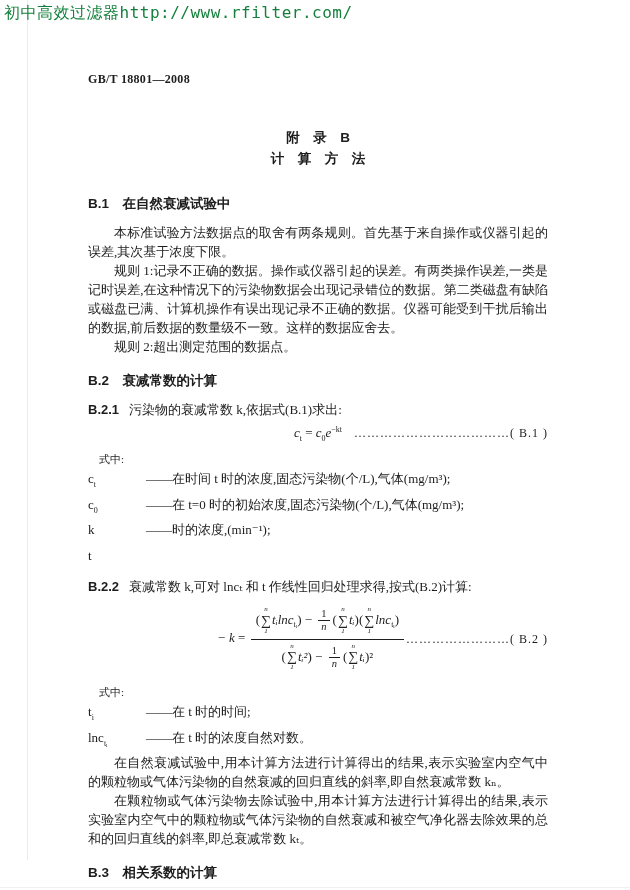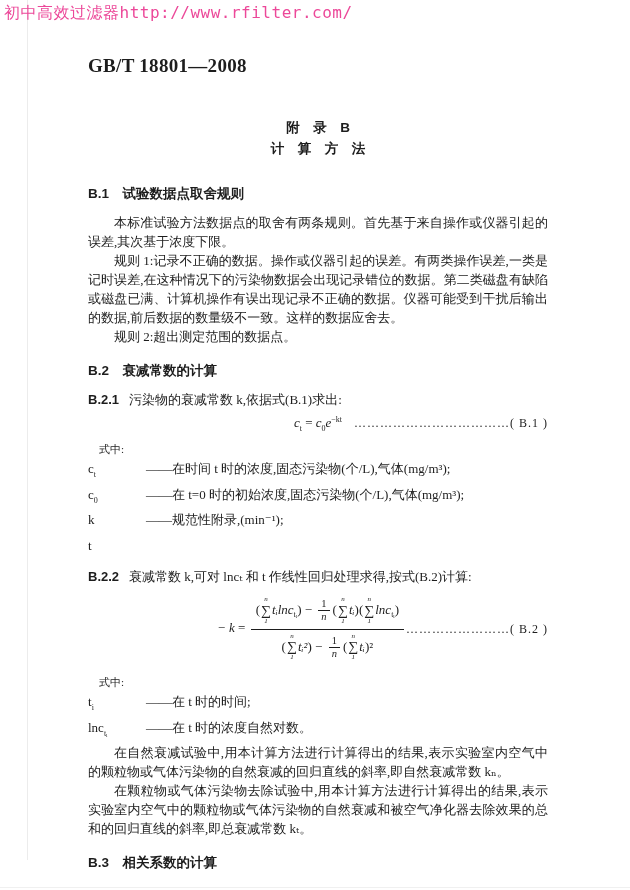--- a/index.html
+++ b/index.html
@@ -24,21 +24,21 @@
     position:absolute; top:3px; left:4px;
     font-family:"DejaVu Sans Mono","Liberation Mono",monospace;
     font-size:16px; letter-spacing:0.5px;
     white-space:nowrap;
   }
   .page {
     position:absolute; top:55px; left:88px; width:460px;
   }
   .doc-code {
     font-family:"Liberation Serif",serif;
-    font-weight:bold; font-size:19px; letter-spacing:0.3px;
+    font-weight:bold; font-size:12px; letter-spacing:0.3px;margin-top:17px;
   }
   .appendix-block { text-align:center; margin-top:40px; line-height:21px; }
   .appendix-block div { font-weight:bold; font-size:13.5px; font-family:"Liberation Sans","DejaVu Sans",sans-serif; }
   .sec-heading {
     font-family:"Liberation Sans","DejaVu Sans",sans-serif;
     font-weight:bold; font-size:13.5px;
     margin-top:16px; margin-bottom:10px;
   }
   p.body-p {
     font-size:13px; line-height:19px; text-align:justify;
@@ -87,32 +87,32 @@
   }
   .frac .fnum { border-bottom:1px solid #1d1d1d; padding:0 5px 3px; white-space:nowrap; }
   .frac .fden { padding-top:3px; white-space:nowrap; }
 </style>
 </head>
 <body>
 
 <div class="page-edge-left"></div>
 <div class="page-edge-bottom"></div>
 
-<div class="watermark" style="color: #ec4899;">初中高效过滤器http://www.rfilter.com/</div>
+<div class="watermark" style="color: #15803d;">初中高效过滤器http://www.rfilter.com/</div>
 
 <div class="page">
 
   <div class="doc-code">GB/T 18801—2008</div>
 
   <div class="appendix-block">
     <div>附　录　B</div>
     <div>计　算　方　法</div>
   </div>
 
-  <div class="sec-heading" style="margin-top:26px;">B.1　试验数据点取舍规则</div>
+  <div class="sec-heading" style="margin-top:26px;">B.1　在自然衰减试验中</div>
   <p class="body-p">本标准试验方法数据点的取舍有两条规则。首先基于来自操作或仪器引起的误差,其次基于浓度下限。</p>
   <p class="body-p">规则 1:记录不正确的数据。操作或仪器引起的误差。有两类操作误差,一类是记时误差,在这种情况下的污染物数据会出现记录错位的数据。第二类磁盘有缺陷或磁盘已满、计算机操作有误出现记录不正确的数据。仪器可能受到干扰后输出的数据,前后数据的数量级不一致。这样的数据应舍去。</p>
   <p class="body-p">规则 2:超出测定范围的数据点。</p>
 
   <div class="sec-heading">B.2　衰减常数的计算</div>
 
   <p class="clause">
     <span class="clause-num">B.2.1</span><span>污染物的衰减常数 k,依据式(B.1)求出:</span>
   </p>
 
@@ -127,21 +127,21 @@
   <div class="def-row">
     <span class="def-term"><span>c</span><sub>t</sub></span>
     <span class="def-desc">——在时间 t 时的浓度,固态污染物(个/L),气体(mg/m³);</span>
   </div>
   <div class="def-row">
     <span class="def-term"><span>c</span><sub>0</sub></span>
     <span class="def-desc">——在 t=0 时的初始浓度,固态污染物(个/L),气体(mg/m³);</span>
   </div>
   <div class="def-row">
     <span class="def-term"><span>k</span><sub></sub></span>
-    <span class="def-desc">——规范性附录,(min⁻¹);</span>
+    <span class="def-desc">——时的浓度,(min⁻¹);</span>
   </div>
   <div class="def-row">
     <span class="def-term"><span>t</span><sub></sub></span>
   </div>
 
   <p class="clause">
     <span class="clause-num">B.2.2</span><span>衰减常数 k,可对 lncₜ 和 t 作线性回归处理求得,按式(B.2)计算:</span>
   </p>
 
   <div class="formula-row" style="margin:10px 0;">

